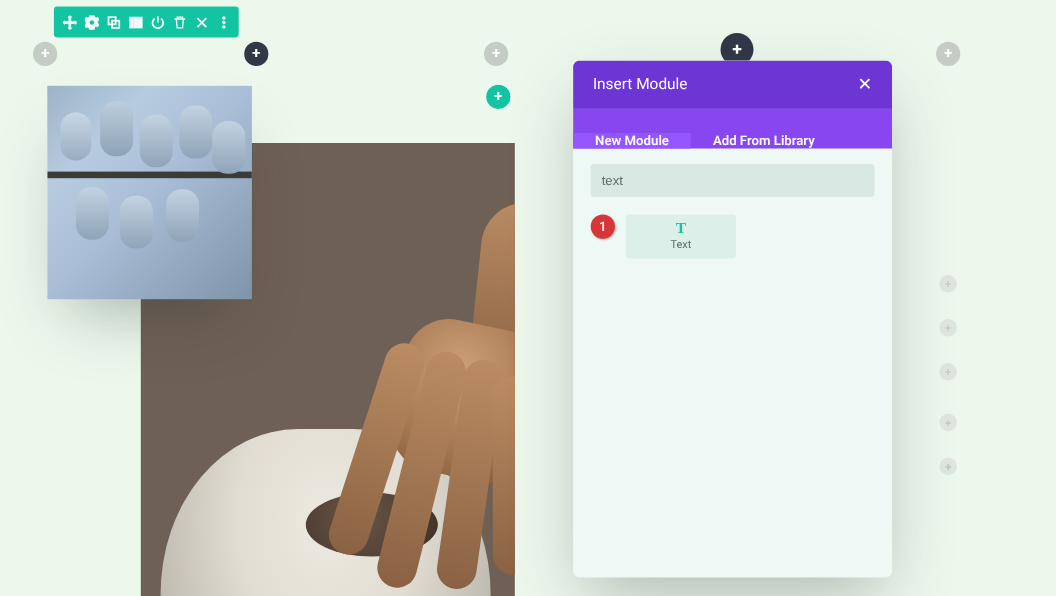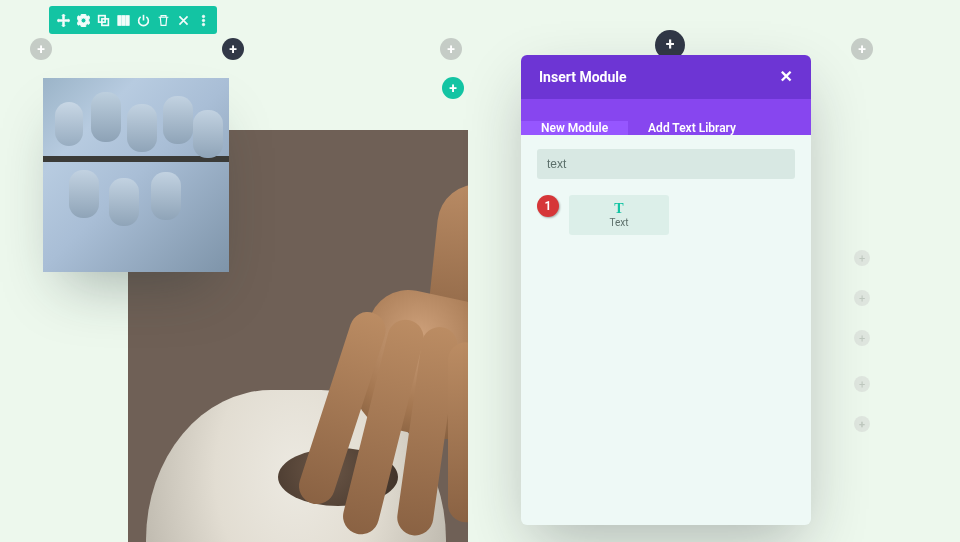--- a/index.html
+++ b/index.html
@@ -40,21 +40,21 @@
   .img2 .palm{position:absolute;left:60px;top:120px;width:130px;height:140px;border-radius:40px;background:radial-gradient(circle at 40% 30%, #cda07a, #a37650 60%, #7a5638)}
   .img2 .finger{position:absolute;width:36px;border-radius:18px;background:linear-gradient(#bb8c63,#8a6243)}
   .img2 .f1{left:34px;top:150px;height:200px;transform:rotate(6deg)}
   .img2 .f2{left:78px;top:150px;height:220px;transform:rotate(2deg)}
   .img2 .f3{left:122px;top:150px;height:210px;transform:rotate(-4deg)}
   .img2 .f4{left:160px;top:158px;height:180px;transform:rotate(-12deg)}
   .img2 .wrist{position:absolute;left:110px;top:0;width:120px;height:160px;background:linear-gradient(#b98b64,#8c6444);border-radius:40px;transform:rotate(-6deg)}
 
   
   .modal{position:absolute;left:521px;top:55px;width:290px;height:470px;background:#eef9f6;border-radius:6px;box-shadow:0 24px 60px -10px rgba(30,30,40,.3);overflow:hidden;z-index:40}
-  .modal-hdr{height:44px;background:#6d35d4;display:flex;align-items:center;justify-content:space-between;padding:0 18px;color:#fff;font-weight:700;font-size:14px}
+  .modal-hdr{height:44px;background:#6d35d4;display:flex;align-items:center;justify-content:space-between;padding:0 18px;color:#fff;font-weight:400;font-size:14px}
   .modal-tabs{height:36px;background:#8746ef;display:flex;align-items:flex-end}
   .tab{color:#fff;font-size:12px;font-weight:600;display:flex;align-items:center;padding:0 20px;cursor:pointer;position:relative}
   .tab.active{background:#9656ff}
   .tab.active::after{content:"";position:absolute;left:12px;right:12px;bottom:0;height:0;}
   .search-wrap{padding:14px 16px 10px}
   .search{width:100%;height:30px;border:none;background:#d8e8e3;border-radius:3px;padding:0 10px;font-size:12px;color:#5c6f6a}
   .results{padding:6px 16px;display:flex;align-items:flex-start;gap:10px}
   .badge{width:22px;height:22px;border-radius:50%;background:#d63638;color:#fff;font-size:12px;font-weight:600;display:flex;align-items:center;justify-content:center;box-shadow:1px 1px 2px rgba(0,0,0,.3)}
   .mod-card{width:100px;height:40px;background:#dcefe9;border-radius:3px;display:flex;flex-direction:column;align-items:center;justify-content:center;cursor:pointer}
   .mod-card .t-icon{color:#13c4a3;font-family:Georgia,serif;font-weight:700;font-size:14px;line-height:1}
@@ -154,21 +154,21 @@
     <div class="cup c6"></div>
 </div>
 
 <div class="modal">
   <div class="modal-hdr">
     <span>Insert Module</span>
     <span class="close-x">✕</span>
   </div>
   <div class="modal-tabs">
     <div class="tab active">New Module</div>
-    <div class="tab">Add Text Library</div>
+    <div class="tab">Add From Library</div>
   </div>
   <div class="search-wrap">
     <input class="search" value="text" style="">
   </div>
   <div class="results">
     <div class="badge">1</div>
     <div class="mod-card">
       <span class="t-icon">T</span>
       <span class="lbl">Text</span>
     </div>

